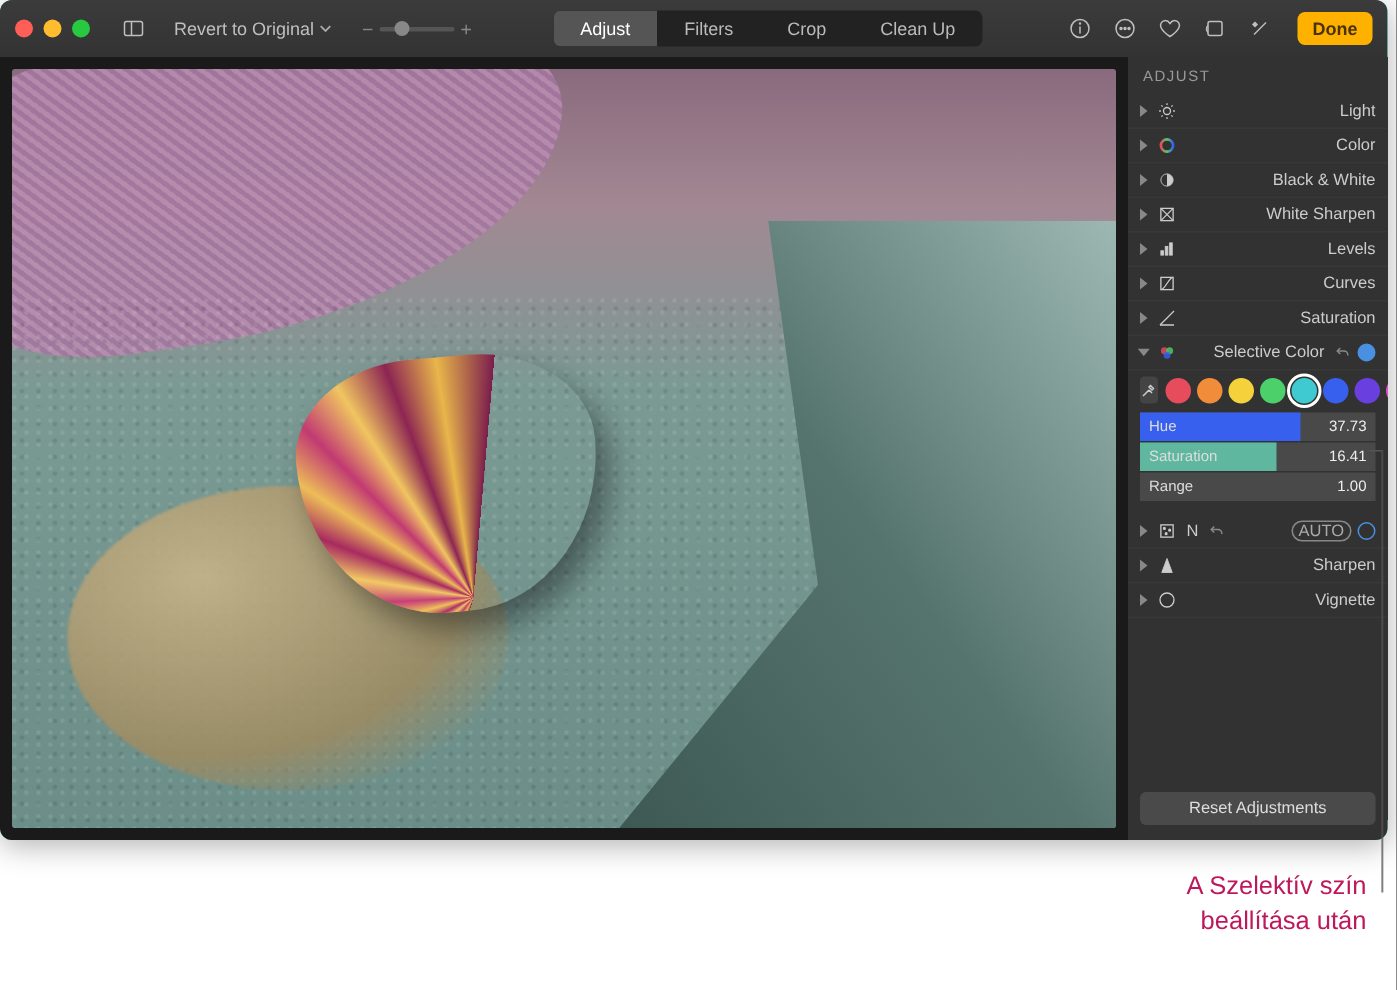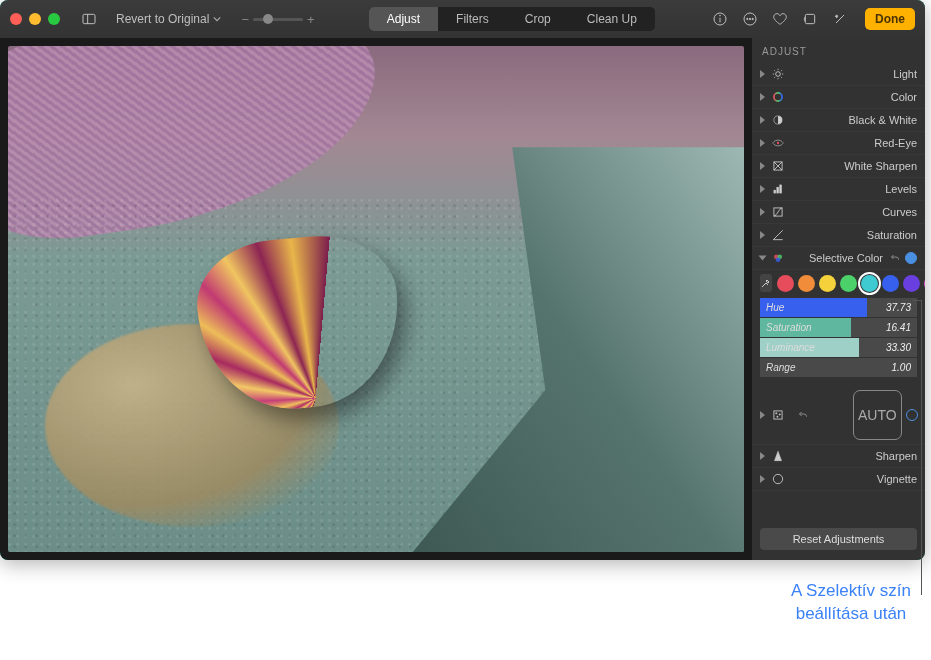--- a/index.html
+++ b/index.html
@@ -47,34 +47,34 @@
   .sb-header { padding:8px 10px 6px; letter-spacing:1px; font-size:10px; color:#999;}
   .sb-row { display:flex; align-items:center; padding:4px 8px; gap:6px; cursor:pointer; border-bottom:1px solid rgba(255,255,255,.03);}
   .chev { width:0; height:0; border-top:4px solid transparent; border-bottom:4px solid transparent; border-left:5px solid #888; flex-shrink:0;}
   .chev.down { transform: rotate(90deg);}
   .sb-ico { width:14px; height:14px; flex-shrink:0; display:flex; align-items:center; justify-content:center;}
   .sb-ico svg{width:14px;height:14px;}
   .sb-label { flex:1; white-space:nowrap; overflow:hidden;text-align:right;}
   .sb-badge { display:flex; align-items:center; gap:4px;}
   .circle-ind { width:12px;height:12px;border-radius:50%;border:1.5px solid #4a90e2;}
   .circle-ind.on{background:#4a90e2;}
-  .auto-pill{font-size:14px;border:1px solid #888;border-radius:7px;padding:16px 4px;color:#aaa;margin-left:40px;}
+  .auto-pill{font-size:11px;border:1px solid #888;border-radius:7px;padding:0 4px;color:#aaa;margin-left:40px;}
   .undo-ico{width:12px;height:12px;}
-  .sel-color-body{padding:4px 8px 8px;font-style:italic;}
+  .sel-color-body{padding:4px 8px 8px;}
   .color-row{display:flex;align-items:center;gap:5px;margin-bottom:6px;}
   .eyedrop{width:18px;height:18px;border-radius:3px;background:#444;display:flex;align-items:center;justify-content:center;cursor:pointer;}
   .swatch{width:17px;height:17px;border-radius:50%;cursor:pointer;}
   .swatch.sel{outline:2px solid #fff; outline-offset:1px;}
   .slider-row{display:flex;align-items:center;height:19px;margin-bottom:1px;background:#494949;font-size:10px;position:relative;}
   .slider-label{width:55px;padding-left:6px;z-index:1;color:#ddd;}
   .slider-val{position:absolute;right:6px;z-index:1;color:#eee;}
   .slider-fill{position:absolute;left:0;top:0;bottom:0;}
   .reset-area{margin-top:auto;padding:10px 8px;}
   .reset-btn{width:100%;background:#4a4a4a;border:none;color:#ddd;font-size:11px;padding:5px;border-radius:4px;cursor:pointer;}
-  .caption{position:absolute;right:20px;top:580px;font-size:17px;color:#3b82f6;text-align:center;line-height:1.35;}
+  .caption{position:absolute;right:20px;top:580px;font-size:17px;color:#be185d;text-align:right;line-height:1.35;}
   .callout{position:absolute;right:9px;top:300px;width:1px;height:295px;background:#555;}
   .callout::before{content:"";position:absolute;top:0;left:-8px;width:8px;height:1px;background:#555;}
 </style>
 </head>
 <body>
 
 <div class="window">
   <div class="titlebar">
     <div class="traffic">
       <div class="tl red"></div>
@@ -188,30 +188,20 @@
       </div>
       <div class="sb-row">
         <span class="chev"></span>
         <span class="sb-ico">
             <svg viewBox="0 0 24 24">
               <circle cx="12" cy="12" r="7" fill="none" stroke="#ccc"></circle>
               <path d="M12 5a7 7 0 010 14z" fill="#ccc"></path>
             </svg>
           </span>
         <span class="sb-label">Black &amp; White</span>
-      </div>
-      <div class="sb-row">
-        <span class="chev"></span>
-        <span class="sb-ico">
-            <svg viewBox="0 0 24 24" stroke="#ccc" fill="none">
-              <path d="M3 12s3-5 9-5 9 5 9 5-3 5-9 5-9-5-9-5z"></path>
-              <circle cx="12" cy="12" r="2" fill="#e74c5c" stroke="none"></circle>
-            </svg>
-          </span>
-        <span class="sb-label">Red-Eye</span>
       </div>
       <div class="sb-row">
         <span class="chev"></span>
         <span class="sb-ico">
             <svg viewBox="0 0 24 24" stroke="#ccc" fill="none" stroke-width="1.5">
               <rect x="5" y="5" width="14" height="14"></rect>
               <path d="M5 5l14 14M19 5L5 19"></path>
             </svg>
           </span>
         <span class="sb-label">White Sharpen</span>
@@ -290,25 +280,20 @@
               <div class="slider-fill" style="width:68%;background:#3860ef"></div>
     <span class="slider-label">Hue</span>
     <span class="slider-val">37.73</span>
             </div>
             <div class="slider-row">
               <div class="slider-fill" style="width:58%;background:#5fb79f"></div>
     <span class="slider-label">Saturation</span>
     <span class="slider-val">16.41</span>
             </div>
             <div class="slider-row">
-              <div class="slider-fill" style="width:63%;background:#9fd0c7"></div>
-    <span class="slider-label">Luminance</span>
-    <span class="slider-val">33.30</span>
-            </div>
-            <div class="slider-row">
               <div class="slider-fill" style="width:0%;background:#666"></div>
     <span class="slider-label">Range</span>
     <span class="slider-val">1.00</span>
             </div>
           </div>
       </div>
 
       <div class="sb-row">
         <span class="chev"></span>
         <span class="sb-ico">

